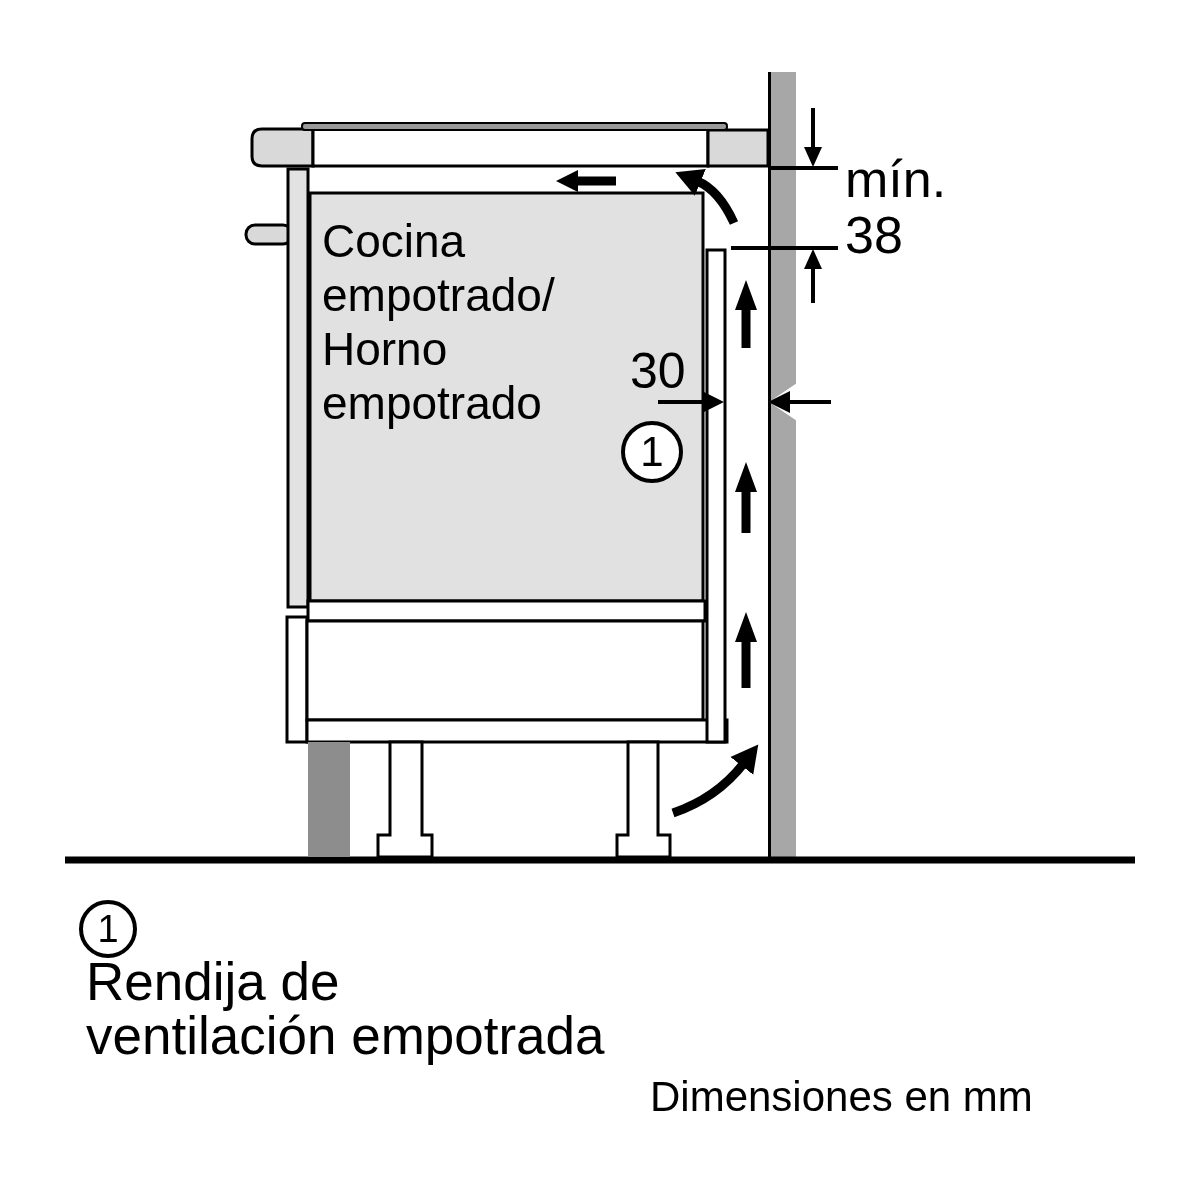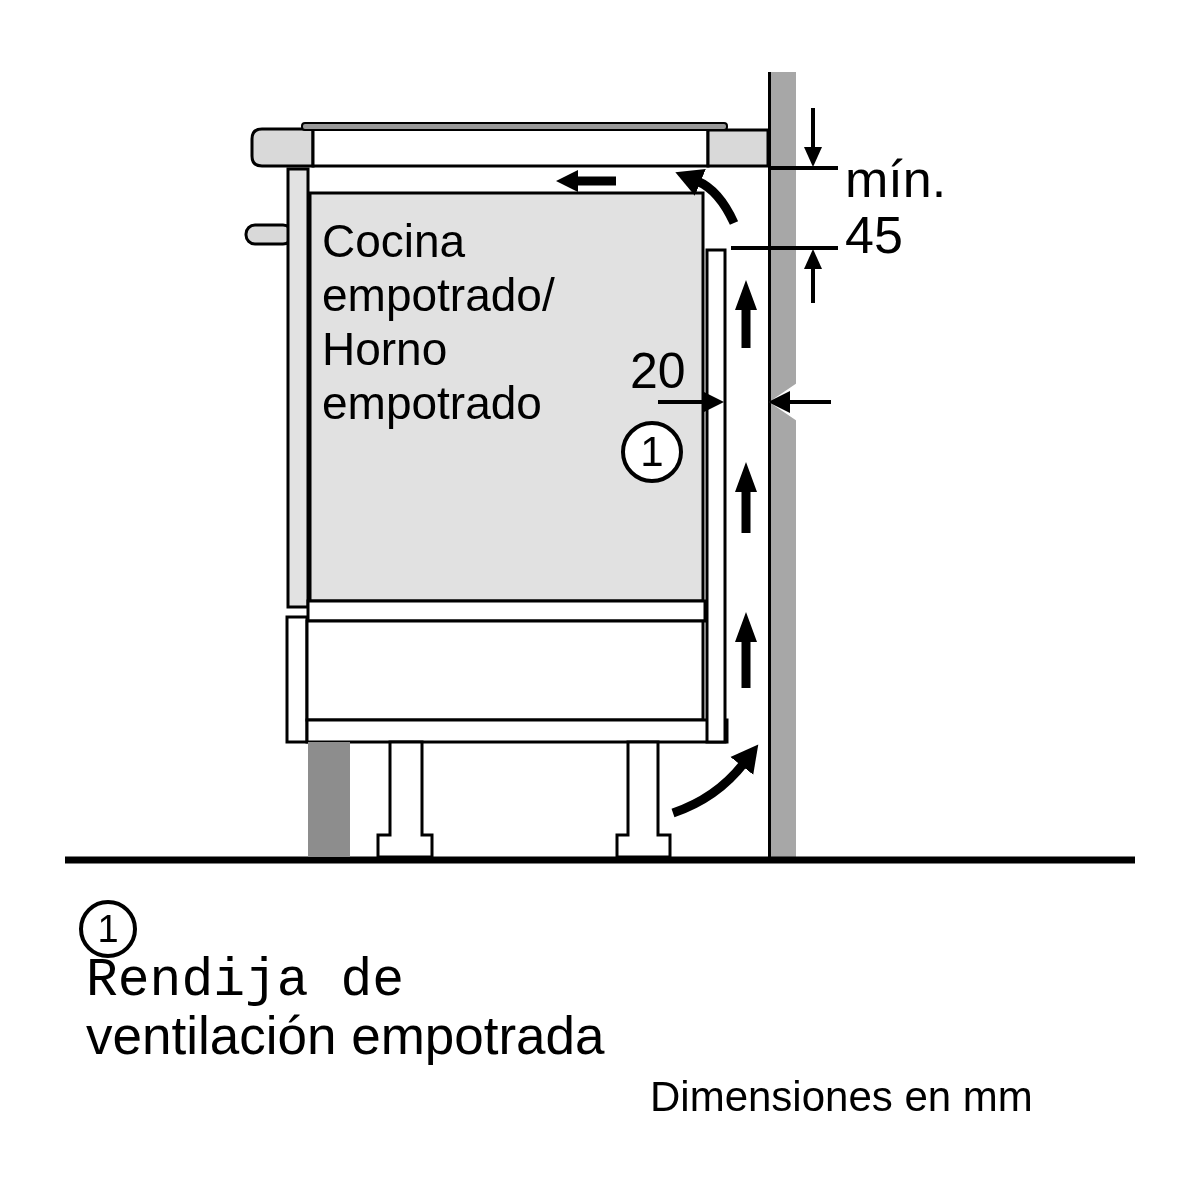--- a/index.html
+++ b/index.html
@@ -8,21 +8,21 @@
   #stage svg{position:absolute;left:0;top:0;}
   .txt{position:absolute;white-space:pre-line;line-height:1;}
   #cab-label{left:322px;top:214px;font-size:46px;line-height:54px;}
   #min-label{left:845px;top:153px;font-size:52px;text-align:center;}
   #min-value{left:845px;top:209px;font-size:52px;}
   #gap-value{left:630px;top:346px;font-size:50px;}
   .callout{position:absolute;border:4px solid #000;border-radius:50%;background:#fff;
            display:flex;align-items:center;justify-content:center;}
   #callout-diagram{left:621px;top:421px;width:54px;height:54px;font-size:42px;}
   #callout-legend{left:79px;top:900px;width:50px;height:50px;font-size:38px;}
-  #legend-line1{left:86px;top:955px;font-size:53px;font-family:Liberation Mono, monospace;}
+  #legend-line1{left:86px;top:955px;font-size:53px;}
   #legend-line2{left:86px;top:1009px;font-size:53px;}
   #units-note{left:650px;top:1076px;font-size:42px;}
 </style>
 </head>
 <body>
 
 <div id="stage">
 
   <svg width="1200" height="1200" viewBox="0 0 1200 1200">
     <defs>
@@ -89,22 +89,22 @@
       <polygon points="768,402 790,391 790,413" stroke="none"></polygon>
       <line x1="789" y1="402" x2="831" y2="402" stroke-width="4"></line>
     </g>
   </svg>
 
   <div class="txt" id="cab-label">Cocina
 empotrado/
 Horno
 empotrado</div>
   <div class="txt" id="min-label">mín.</div>
-  <div class="txt" id="min-value">45</div>
-  <div class="txt" id="gap-value">20</div>
+  <div class="txt" id="min-value">38</div>
+  <div class="txt" id="gap-value">30</div>
 
   <div class="callout" id="callout-diagram">1</div>
 
   <div class="callout" id="callout-legend">1</div>
   <div class="txt" id="legend-line1">Rendija de</div>
   <div class="txt" id="legend-line2">ventilación empotrada</div>
 
   <div class="txt" id="units-note">Dimensiones en mm</div>
 </div>
 

